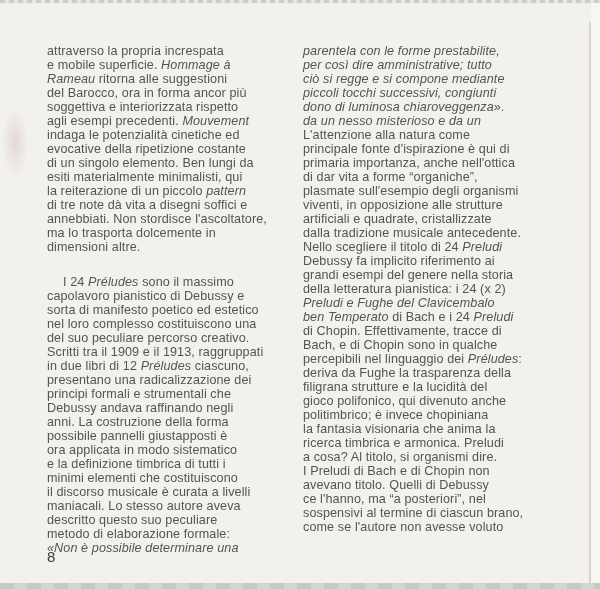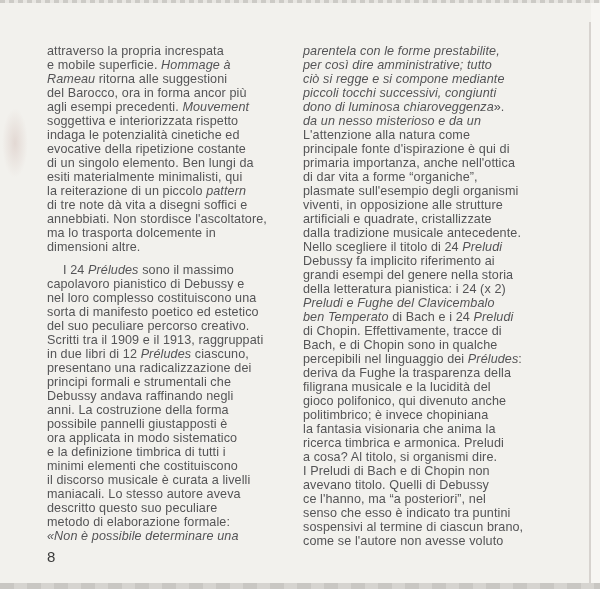--- a/index.html
+++ b/index.html
@@ -59,21 +59,21 @@
     top: 44px;
     white-space: nowrap;
     font-size: 12.6px;
     line-height: 14px;
     letter-spacing: .1px;
     color: #545456;
   }
   .col-left  { left: 47px;  width: 252px; }
   .col-right { left: 303px; width: 258px; }
   .line { height: 14px; }
-  .line.gap { margin-top: 9px; }
+  .line.gap { margin-top: 21px; }
   .line.indent { padding-left: 16px; }
   .it { font-style: italic; }
   .page-number {
     position: absolute;
     left: 47px;
     top: 548px;
     font-size: 15px;
     line-height: 18px;
     color: #3b3b3b;
   }
@@ -86,35 +86,35 @@
   <div class="edge-top"></div>
   <div class="edge-right"></div>
   <div class="edge-bottom"></div>
   <div class="smudge"></div>
 
   <div class="col col-left">
       <div class="line"><span>attraverso la propria increspata</span></div>
       <div class="line"><span>e mobile superficie. </span><span class="it">Hommage à</span></div>
       <div class="line"><span class="it">Rameau</span><span> ritorna alle suggestioni</span></div>
       <div class="line"><span>del Barocco, ora in forma ancor più</span></div>
+      <div class="line"><span>soggettiva e interiorizzata rispetto</span></div>
       <div class="line"><span>agli esempi precedenti. </span><span class="it">Mouvement</span></div>
-      <div class="line"><span>soggettiva e interiorizzata rispetto</span></div>
       <div class="line"><span>indaga le potenzialità cinetiche ed</span></div>
       <div class="line"><span>evocative della ripetizione costante</span></div>
       <div class="line"><span>di un singolo elemento. Ben lungi da</span></div>
       <div class="line"><span>esiti materialmente minimalisti, qui</span></div>
       <div class="line"><span>la reiterazione di un piccolo </span><span class="it">pattern</span></div>
       <div class="line"><span>di tre note dà vita a disegni soffici e</span></div>
       <div class="line"><span>annebbiati. Non stordisce l'ascoltatore,</span></div>
       <div class="line"><span>ma lo trasporta dolcemente in</span></div>
       <div class="line"><span>dimensioni altre.</span></div>
       <div class="line gap indent"><span>I 24 </span><span class="it">Préludes</span><span> sono il massimo</span></div>
       <div class="line"><span>capolavoro pianistico di Debussy e</span></div>
+      <div class="line"><span>sorta di manifesto poetico ed estetico</span></div>
       <div class="line"><span>nel loro complesso costituiscono una</span></div>
-      <div class="line"><span>sorta di manifesto poetico ed estetico</span></div>
       <div class="line"><span>del suo peculiare percorso creativo.</span></div>
       <div class="line"><span>Scritti tra il 1909 e il 1913, raggruppati</span></div>
       <div class="line"><span>in due libri di 12 </span><span class="it">Préludes</span><span> ciascuno,</span></div>
       <div class="line"><span>presentano una radicalizzazione dei</span></div>
       <div class="line"><span>principi formali e strumentali che</span></div>
       <div class="line"><span>Debussy andava raffinando negli</span></div>
       <div class="line"><span>anni. La costruzione della forma</span></div>
       <div class="line"><span>possibile pannelli giustapposti è</span></div>
       <div class="line"><span>ora applicata in modo sistematico</span></div>
       <div class="line"><span>e la definizione timbrica di tutti i</span></div>
@@ -143,28 +143,27 @@
       <div class="line"><span>Nello scegliere il titolo di 24 </span><span class="it">Preludi</span></div>
       <div class="line"><span>Debussy fa implicito riferimento ai</span></div>
       <div class="line"><span>grandi esempi del genere nella storia</span></div>
       <div class="line"><span>della letteratura pianistica: i 24 (x 2)</span></div>
       <div class="line"><span class="it">Preludi e Fughe del Clavicembalo</span></div>
       <div class="line"><span class="it">ben Temperato</span><span> di Bach e i 24 </span><span class="it">Preludi</span></div>
       <div class="line"><span>di Chopin. Effettivamente, tracce di</span></div>
       <div class="line"><span>Bach, e di Chopin sono in qualche</span></div>
       <div class="line"><span>percepibili nel linguaggio dei </span><span class="it">Préludes</span><span>:</span></div>
       <div class="line"><span>deriva da Fughe la trasparenza della</span></div>
-      <div class="line"><span>filigrana musicale e la lucidità del</span></div>
+      <div class="line"><span>filigrana strutture e la lucidità del</span></div>
       <div class="line"><span>gioco polifonico, qui divenuto anche</span></div>
       <div class="line"><span>politimbrico; è invece chopiniana</span></div>
       <div class="line"><span>la fantasia visionaria che anima la</span></div>
       <div class="line"><span>ricerca timbrica e armonica. Preludi</span></div>
       <div class="line"><span>a cosa? Al titolo, si organismi dire.</span></div>
       <div class="line"><span>I Preludi di Bach e di Chopin non</span></div>
       <div class="line"><span>avevano titolo. Quelli di Debussy</span></div>
       <div class="line"><span>ce l'hanno, ma “a posteriori”, nel</span></div>
-      <div class="line"><span>senso che esso è indicato tra puntini</span></div>
       <div class="line"><span>sospensivi al termine di ciascun brano,</span></div>
       <div class="line"><span>come se l'autore non avesse voluto</span></div>
     </div>
 
   <div class="page-number">8</div>
 </div>
 
 </body></html>

